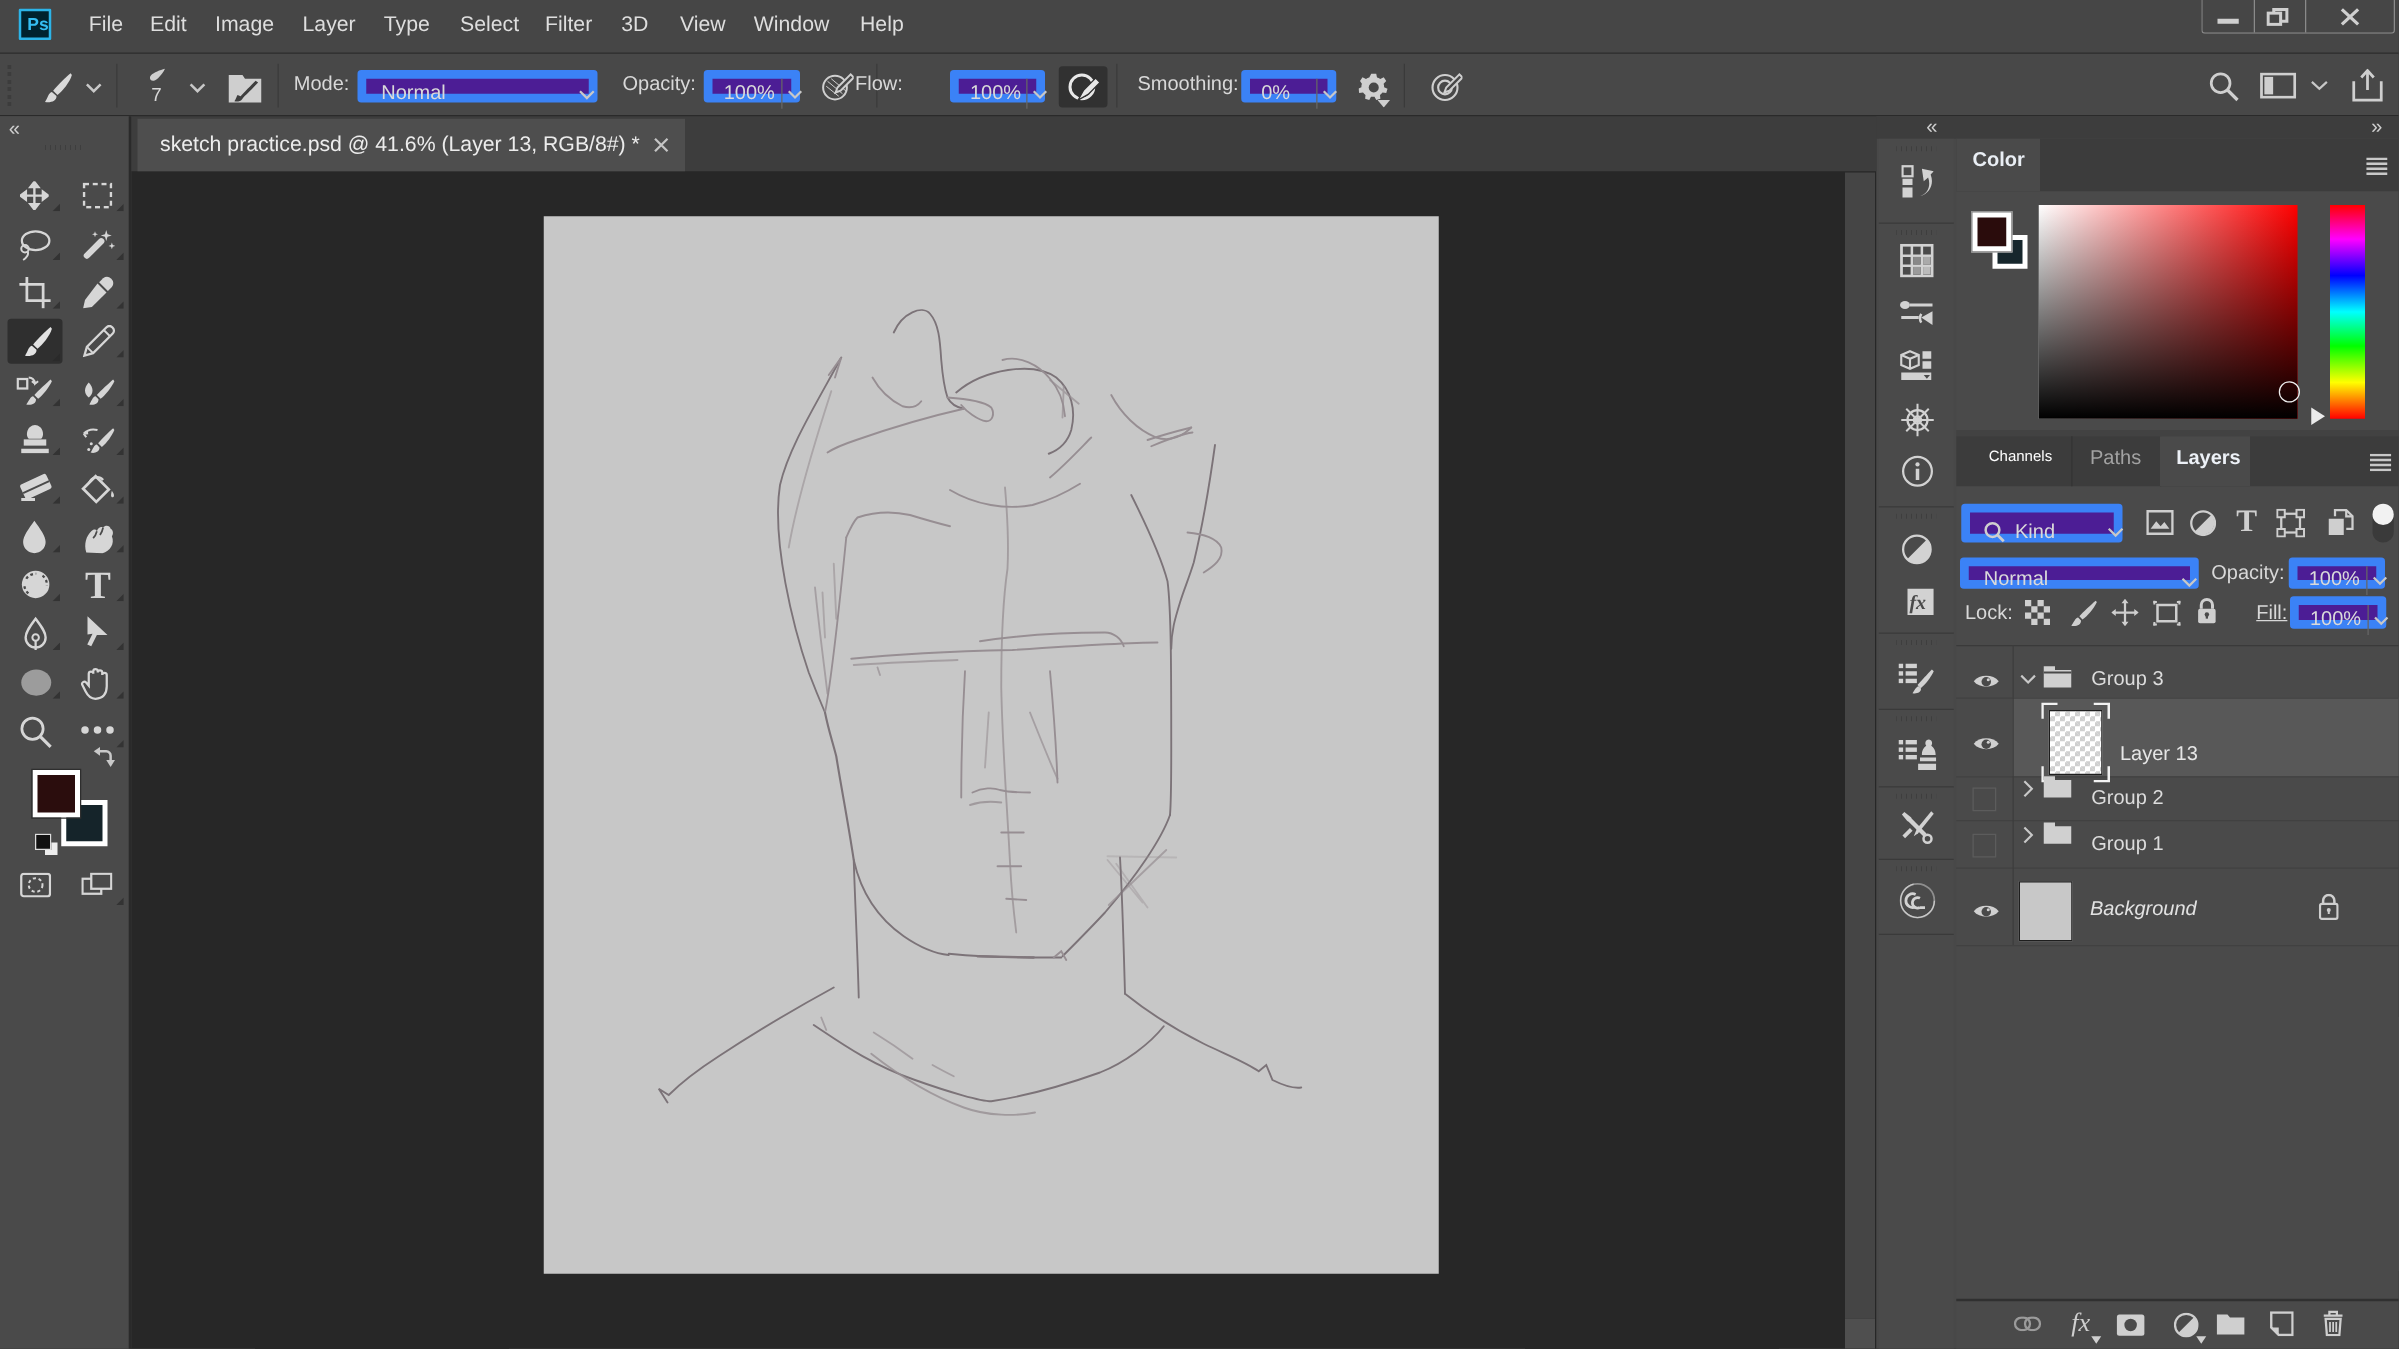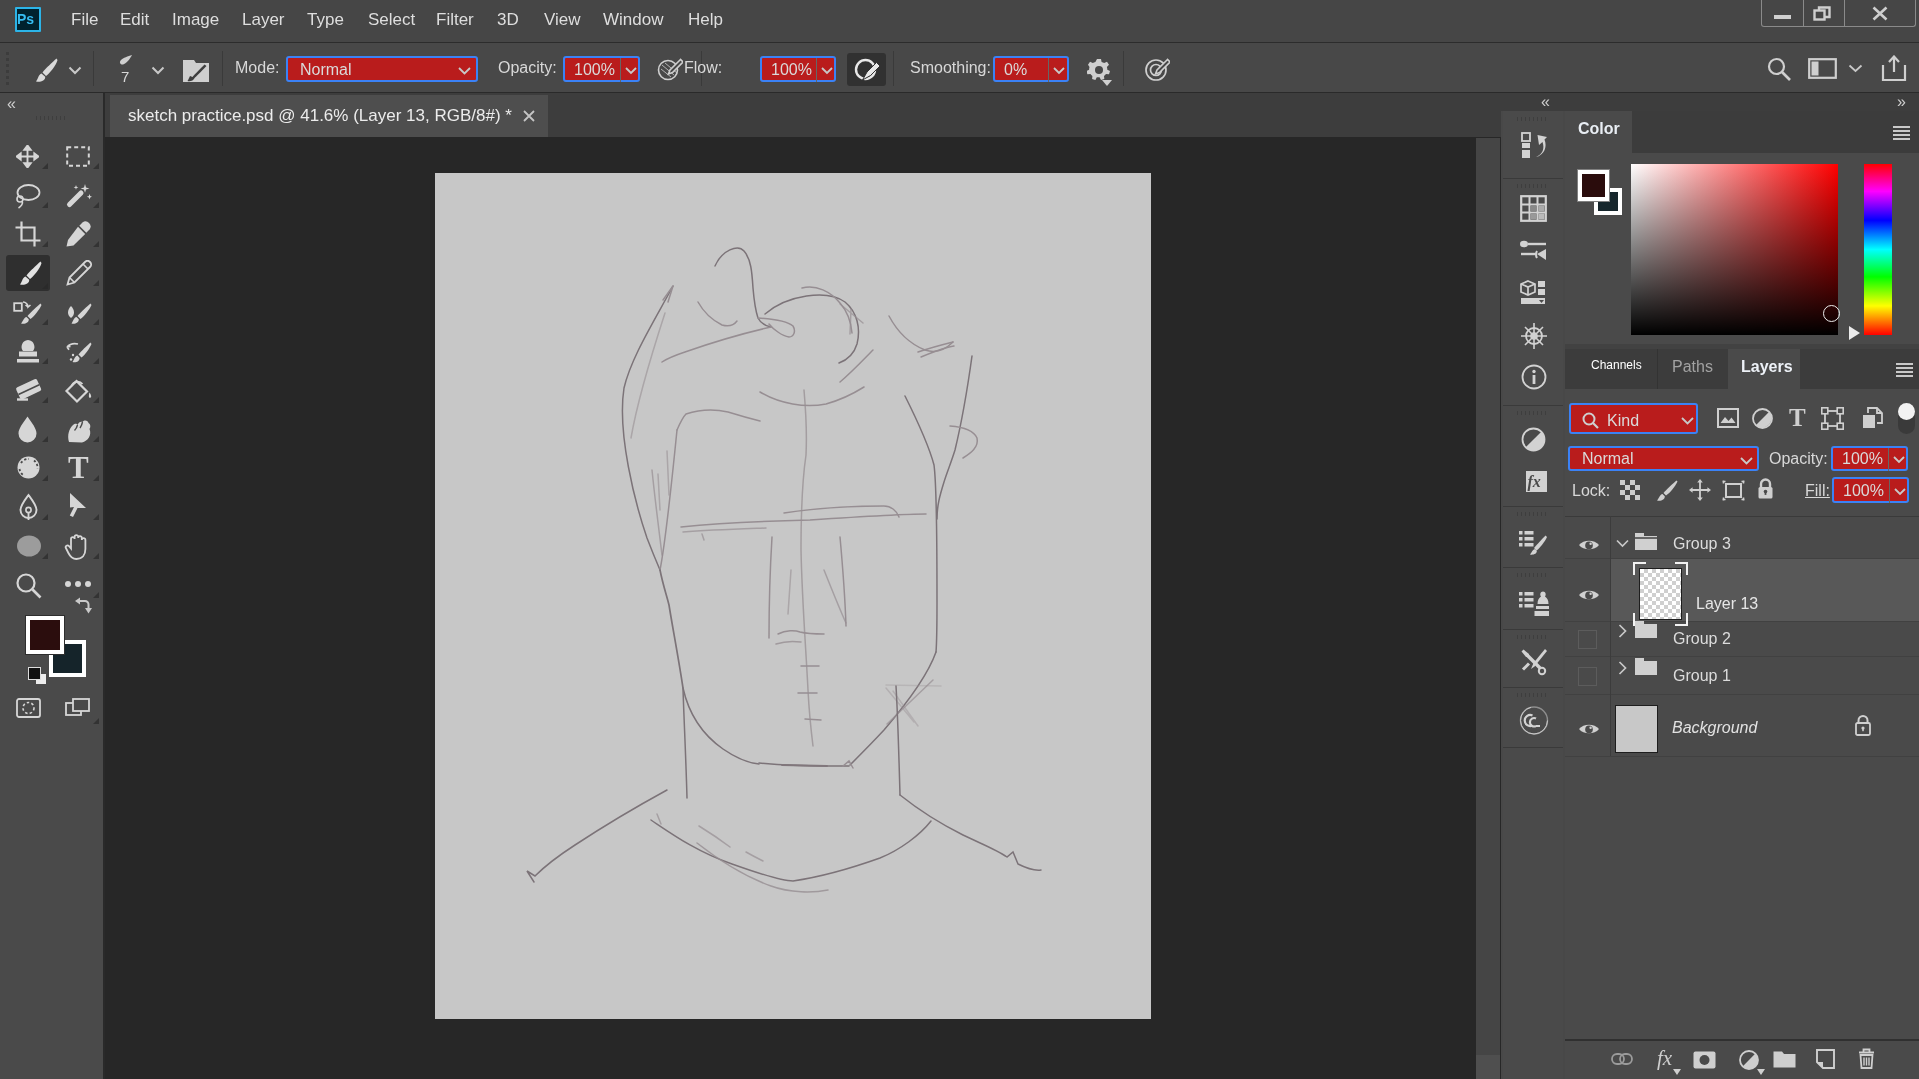--- a/index.html
+++ b/index.html
@@ -1,25 +1,25 @@
 <!DOCTYPE html>
 <html><head><meta charset="utf-8"><style>
 html,body{margin:0;padding:0;}
 body{width:1919px;height:1079px;background:#484848;font-family:"Liberation Sans",sans-serif;overflow:hidden;position:relative;}
 .a{position:absolute;}
 .txt{color:#d8d8d8;font-size:16px;white-space:nowrap;}
-.box{background:#b91c1c;border:2px solid #3b82f6;border-radius:3px;box-sizing:border-box;color:#dadada;font-size:16px;}
+.box{background:#4c1d95;border:7px solid #3b82f6;border-radius:3px;box-sizing:border-box;color:#dadada;font-size:16px;}
 .sep{background:#3a3a3a;width:1px;}
 svg{display:block;}
 .grip{background:repeating-linear-gradient(to right,#3e3e3e 0,#3e3e3e 1px,transparent 1px,transparent 4px);}
 </style></head>
 <body>
 
 <div class="a" id="menubar" style="left:0;top:0;width:1919px;height:43px;background:#464646;border-bottom:1px solid #2c2c2c;box-sizing:border-box;">
-  <div class="a" style="left:15px;top:7px;width:22px;height:21px;background:#00222e;border:2px solid #2cb4e8;border-radius:1px;color:#35bdf2;font-size:14px;font-weight:bold;text-align:left;line-height:21px;">Ps</div>
+  <div class="a" style="left:15px;top:7px;width:22px;height:21px;background:#00222e;border:2px solid #2cb4e8;border-radius:1px;color:#35bdf2;font-size:14px;font-weight:bold;text-align:right;line-height:21px;">Ps</div>
   <div class="a txt" style="left:71px;top:10px;font-size:17px;color:#dedede;">File</div>
   <div class="a txt" style="left:120px;top:10px;font-size:17px;color:#dedede;">Edit</div>
   <div class="a txt" style="left:172px;top:10px;font-size:17px;color:#dedede;">Image</div>
   <div class="a txt" style="left:242px;top:10px;font-size:17px;color:#dedede;">Layer</div>
   <div class="a txt" style="left:307px;top:10px;font-size:17px;color:#dedede;">Type</div>
   <div class="a txt" style="left:368px;top:10px;font-size:17px;color:#dedede;">Select</div>
   <div class="a txt" style="left:436px;top:10px;font-size:17px;color:#dedede;">Filter</div>
   <div class="a txt" style="left:497px;top:10px;font-size:17px;color:#dedede;">3D</div>
   <div class="a txt" style="left:544px;top:10px;font-size:17px;color:#dedede;">View</div>
   <div class="a txt" style="left:603px;top:10px;font-size:17px;color:#dedede;">Window</div>

